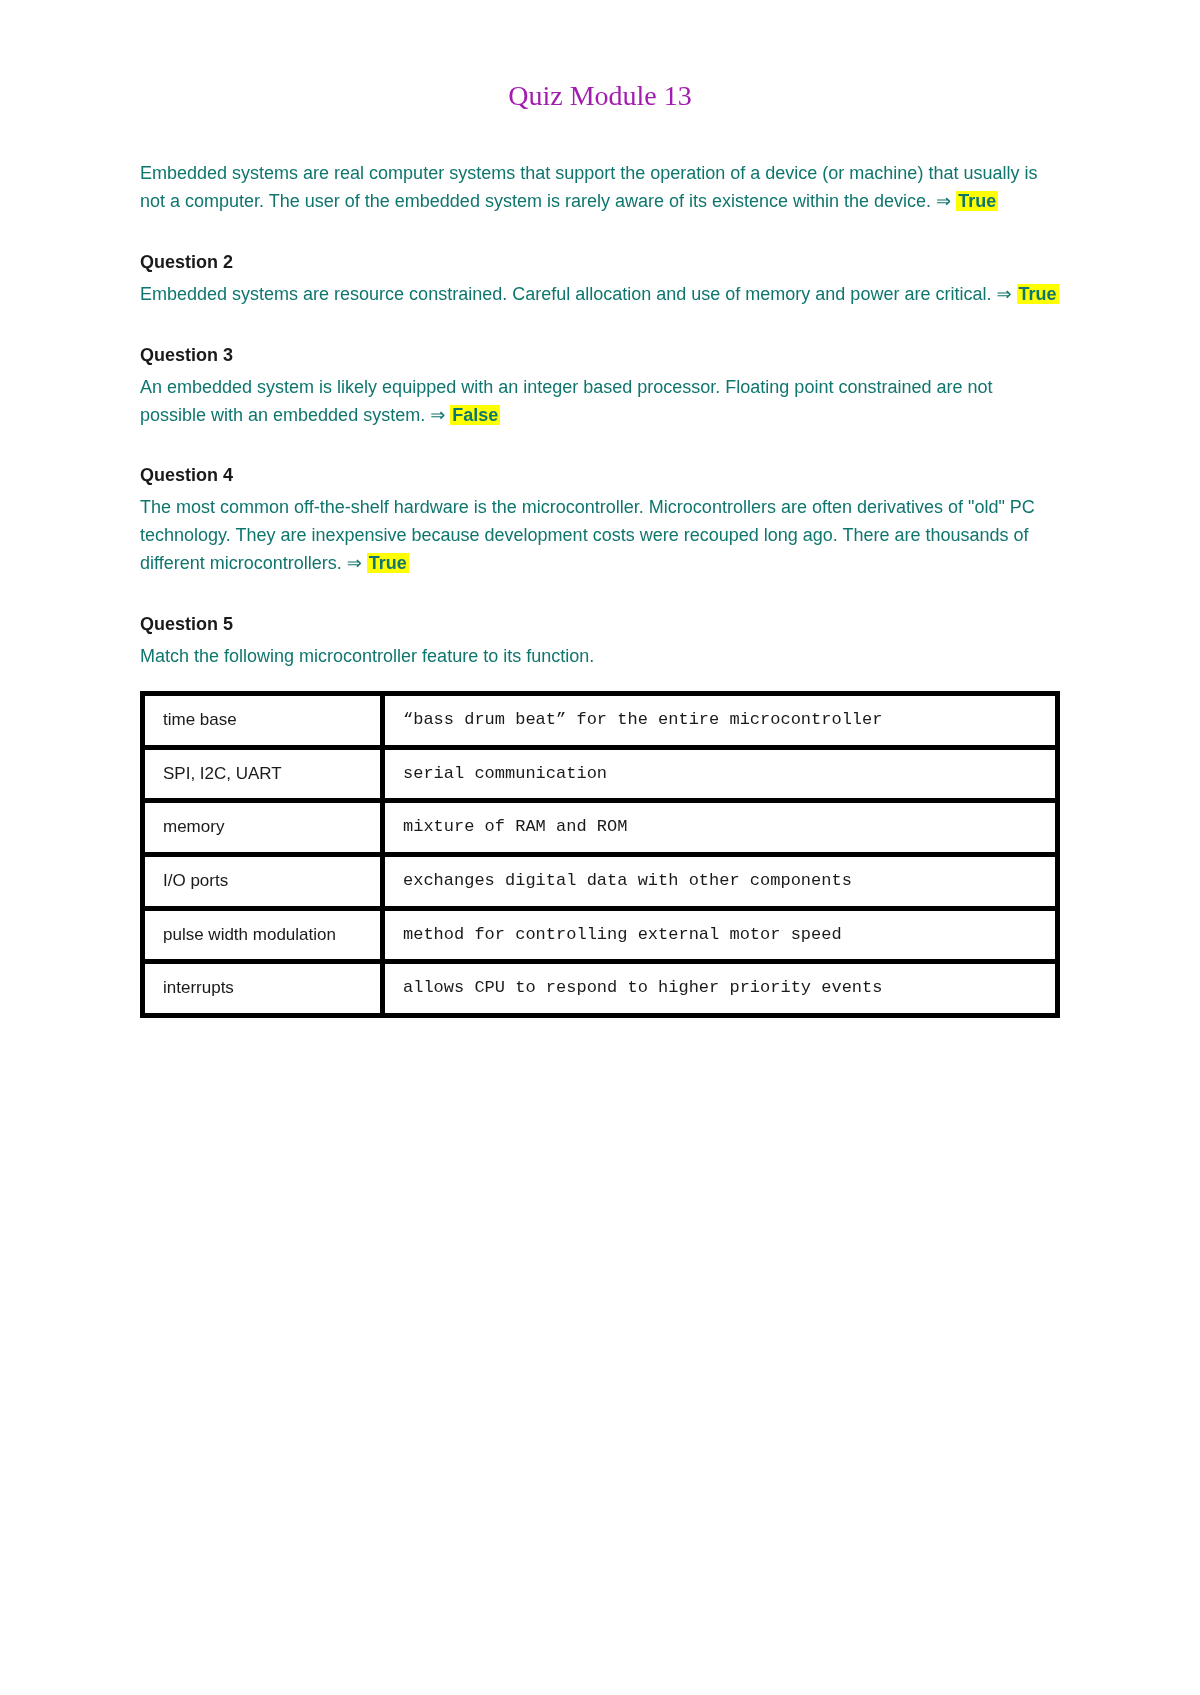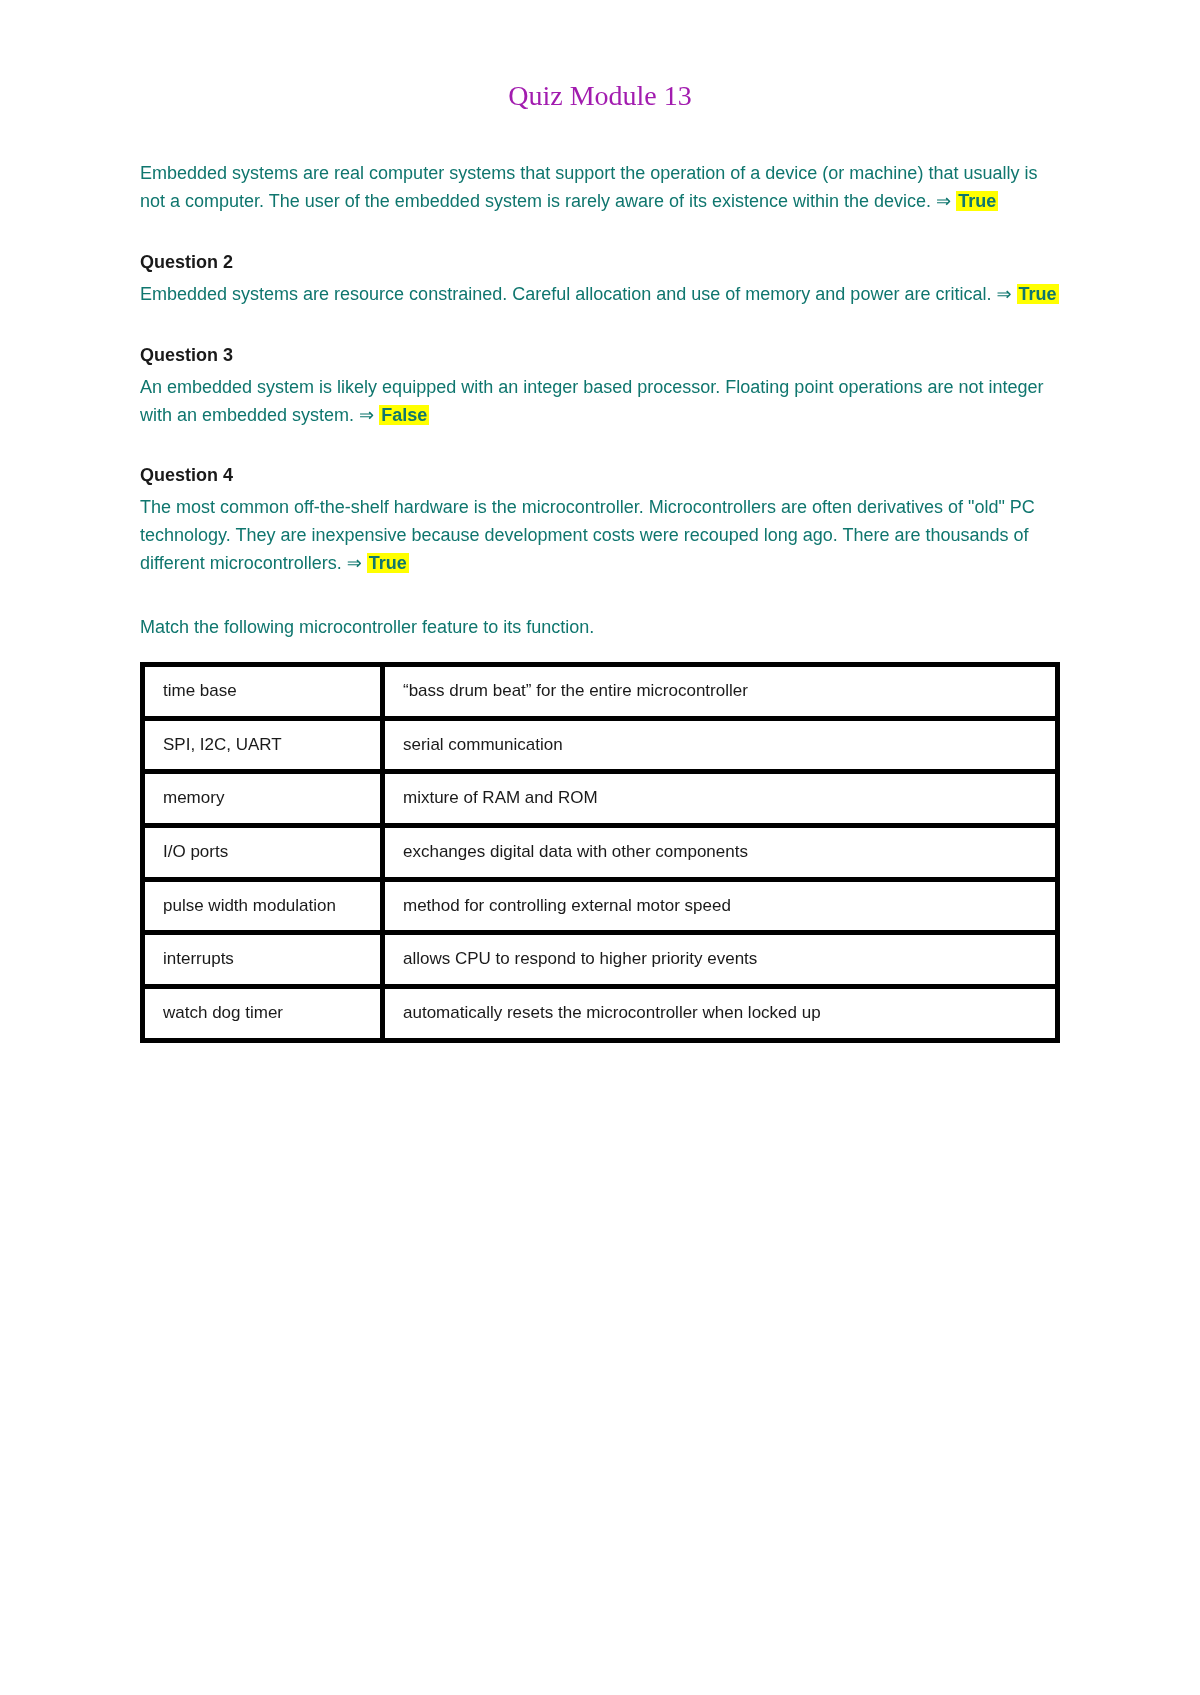--- a/index.html
+++ b/index.html
@@ -71,21 +71,21 @@
       vertical-align: middle;
       line-height: 1.45;
     }
 
     .match-table td:first-child {
       width: 240px;
       font-family: Arial, sans-serif;
     }
 
     .match-table td:last-child {
-      font-family: Liberation Sans, sans-serif;
+      font-family: Liberation Mono, monospace;
     }
   </style>
 </head>
 <body>
 
 <h1 class="page-title">Quiz Module 13</h1>
 
 <div class="question-block">
   <div class="question-text">
     <span>Embedded systems are real computer systems that support the operation of a device (or machine) that usually is not a computer. The user of the embedded system is rarely aware of its existence within the device. ⇒ </span><span class="highlight-true">True</span>
@@ -95,32 +95,33 @@
 <div class="question-block">
   <div class="question-label">Question 2</div>
   <div class="question-text">
     <span>Embedded systems are resource constrained. Careful allocation and use of memory and power are critical. ⇒ </span><span class="highlight-true">True</span>
   </div>
 </div>
 
 <div class="question-block">
   <div class="question-label">Question 3</div>
   <div class="question-text">
-    <span>An embedded system is likely equipped with an integer based processor. Floating point operations are not integer with an embedded system. ⇒ </span><span class="highlight-false">False</span>
+    <span>An embedded system is likely equipped with an integer based processor. Floating point constrained are not possible with an embedded system. ⇒ </span><span class="highlight-false">False</span>
   </div>
 </div>
 
 <div class="question-block">
   <div class="question-label">Question 4</div>
   <div class="question-text">
     <span>The most common off-the-shelf hardware is the microcontroller. Microcontrollers are often derivatives of "old" PC technology. They are inexpensive because development costs were recouped long ago. There are thousands of different microcontrollers. ⇒ </span><span class="highlight-true">True</span>
   </div>
 </div>
 
 <div class="question-block">
+  <div class="question-label">Question 5</div>
   <div class="question-text">Match the following microcontroller feature to its function.</div>
 
   <table class="match-table">
     <tbody id="table-body">
     <tr>
           <td>time base</td>
           <td>“bass drum beat” for the entire microcontroller</td>
         </tr>
         <tr>
           <td>SPI, I2C, UART</td>
@@ -135,19 +136,15 @@
           <td>exchanges digital data with other components</td>
         </tr>
         <tr>
           <td>pulse width modulation</td>
           <td>method for controlling external motor speed</td>
         </tr>
         <tr>
           <td>interrupts</td>
           <td>allows CPU to respond to higher priority events</td>
         </tr>
-        <tr>
-          <td>watch dog timer</td>
-          <td>automatically resets the microcontroller when locked up</td>
-        </tr>
       </tbody>
   </table>
 </div>
 
 </body></html>

